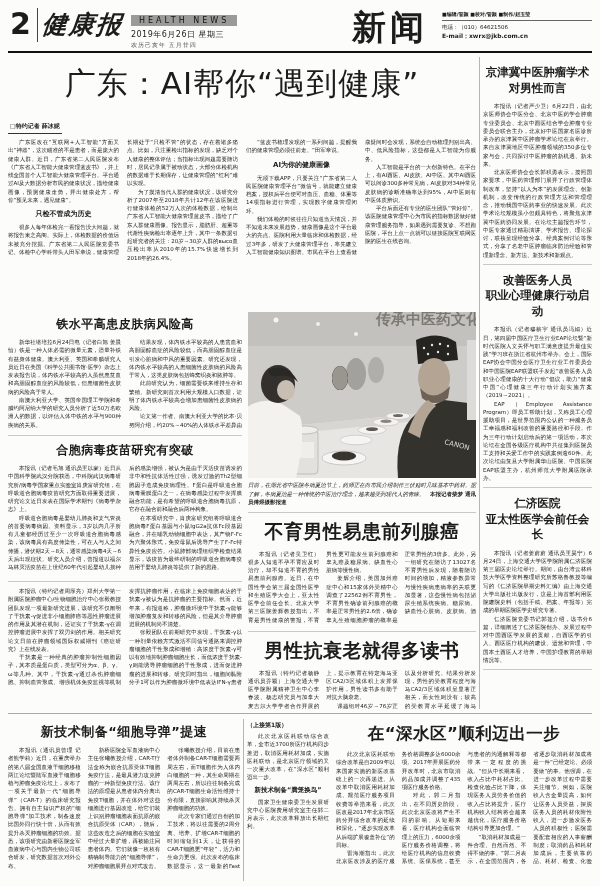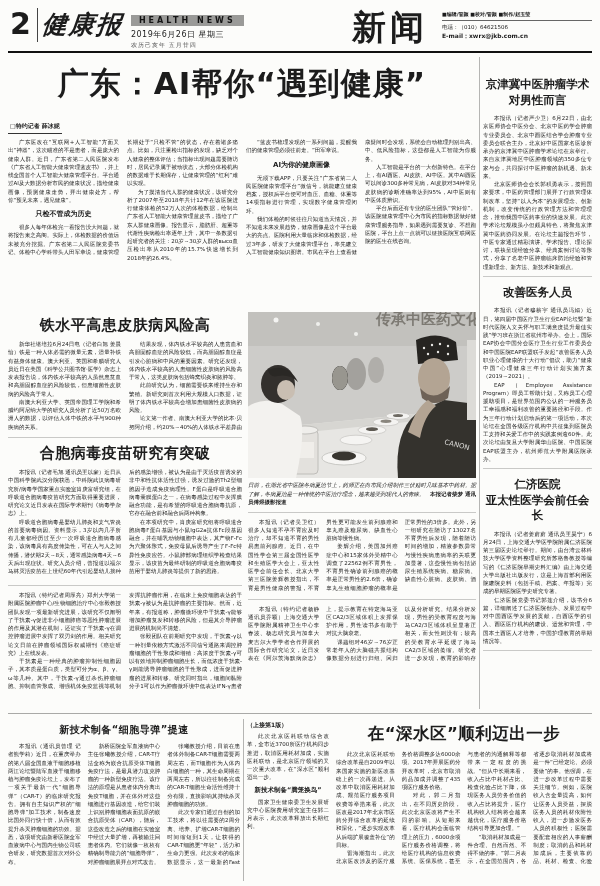--- a/index.html
+++ b/index.html
@@ -9,46 +9,46 @@
     width:600px; height:886px; margin:0 auto; background:#fcfcfa;
     color:#1c1c1c; overflow:hidden; padding:5px 8px 4px; position:relative;
   }
   
   .masthead { display:flex; align-items:flex-start; border-bottom:2.5px solid #111; padding-bottom:4px; height:48px; }
   .pagenum { font-size:30px; font-weight:900; line-height:38px; padding:0 6px 0 2px; }
   .mast-div { width:1px; background:#444; height:34px; margin:3px 4px 0 0; }
   .logo { font-family:"DejaVu Serif","Liberation Serif",serif; font-style:italic; font-weight:bold;
           font-size:25px; line-height:40px; letter-spacing:2px; transform:skewX(-6deg); white-space:nowrap; }
   .mast-mid { margin-left:8px; padding-top:3px; }
-  .en-badge { display:inline-block; background:#9a9a98; color:#151515; font-weight:bold; font-size:8px;
+  .en-badge { display:inline-block; background:#9a9a98; color:#151515; font-weight:normal; font-size:8px;
               letter-spacing:3px; padding:1px 8px; }
   .mast-date { font-size:8px; font-weight:normal; margin-top:2px; letter-spacing:.5px; }
   .mast-lunar { font-size:6px; color:#555; margin-top:1px; letter-spacing:1px; }
   .section-title { font-size:34px; font-weight:900; letter-spacing:4px; margin:2px 0 0 auto; line-height:40px; }
   .credits { width:150px; margin-left:14px; padding-top:6px; }
   .credits .line1 { font-size:5px; font-weight:bold; border-bottom:.5px solid #666; padding-bottom:3px; white-space:nowrap; }
   .credits .line2 { font-size:5.5px; margin-top:3px; }
   .credits .line3 { font-size:6px; font-weight:bold; margin-top:1px; }
   
   .content { display:flex; height:656px; overflow:hidden; }
   .left-main { width:468px; }
   .vrule { width:1px; background:#b5b5b3; margin:4px 3px 0; }
-  .rail { flex:1; padding-top:16px; overflow:hidden; }
-  
-  .lead-headline { text-align:center; font-size:31px; font-weight:700; letter-spacing:1px; margin:10px 0 8px; }
+  .rail { flex:1; padding-top:4px; overflow:hidden; }
+  
+  .lead-headline { text-align:center; font-size:31px; font-weight:400; letter-spacing:1px; margin:10px 0 8px; }
   .lead-byline { font-size:6px; font-weight:bold; display:inline-block; border-bottom:1px solid #333; padding:0 2px 2px; margin-bottom:4px; }
   .lead-body { column-count:4; column-gap:8px; height:166px; overflow:hidden; }
   p.bp { font-size:5.5px; line-height:1.5; text-align:justify; text-indent:2em; color:#222; }
   .subhead { font-size:7px; font-weight:900; text-align:center; margin:5px 0 4px; }
   
   .mid-row { display:flex; margin-top:6px; }
   .col-left { width:234px; }
   .col-right { width:228px; margin-left:6px; }
   .art-hl { text-align:center; font-weight:900; margin:6px 0 5px; letter-spacing:.5px; }
-  .hl17 { font-size:15px; } .hl15 { font-size:15px; } .hl19 { font-size:19px; } .hl14 { font-size:10px; } .hl16 { font-size:16.5px; }
+  .hl17 { font-size:12px; } .hl15 { font-size:15px; } .hl19 { font-size:19px; } .hl14 { font-size:13px; } .hl16 { font-size:16.5px; }
   .cols2 { column-count:2; column-gap:8px; overflow:hidden; }
   .cols3 { column-count:3; column-gap:7px; overflow:hidden; }
   .cols4 { column-count:4; column-gap:7px; overflow:hidden; }
   .h-iron { height:92px; } .h-rsv { height:112px; } .h-ifn { height:104px; }
   .h-inf { height:76px; } .h-read { height:58px; }
   .art-sep { border:none; border-top:1px solid #c9c9c7; margin:5px 0; }
   
   .photo-wrap { margin-top:2px; }
   .photo-svg { display:block; width:228px; height:166px; background:#cfcecb; }
   .caption { font-size:5.5px; line-height:1.55; text-align:justify; font-style:italic; margin-top:3px; color:#222; }
@@ -191,48 +191,50 @@
               <ellipse cx="186" cy="66" rx="16" ry="20" fill="#b3a493"></ellipse>
               <path d="M172,76 Q186,92 202,74 L200,86 Q186,96 174,86 Z" fill="#6e6257"></path>
               <path d="M160,120 Q168,96 180,88 L188,94 Q176,104 172,126 Z" fill="#b3a493"></path>
               <text x="196" y="132" font-size="7" fill="#dddcd9" transform="rotate(14 196 132)">CANON</text>
               <rect x="219" y="28" width="9" height="80" fill="#dcdbd7"></rect>
             </svg>
             <p class="caption"><span>日前，在湖北省中医院冬病夏治节上，药师正在向市民介绍制作三伏贴时几味基本中药材。据了解，冬病夏治是一种传统的中医治疗理念，越来越受到现代人的青睐。</span>　<b>本报记者柴梦 通讯员傅煜摄影报道</b></p>
           </div>
           <hr class="art-sep">
           <section>
+            <h2 class="art-hl hl19">不育男性易患前列腺癌</h2>
             <div class="cols3 h-inf">
               <p class="bp">本报讯（记者吴卫红）很多人知道不孕不育应及时治疗，却不知道不育的男性易患前列腺癌。近日，在中国性学会第三届全国性医学和生殖医学大会上，亚太性医学会前任会长、北京大学第三医院姜辉教授指出，不育是男性健康的警报，不育男性更可能发生前列腺癌和睾丸癌及糖尿病、缺血性心脏病等慢性病。</p>
               <p class="bp">姜辉介绍，美国加州癌症中心和15家体外受精中心调查了22562例不育男性，不育男性确诊前列腺癌的概率是正常男性的2.6倍，确诊睾丸生殖细胞肿瘤的概率是正常男性的3倍多。此外，另一组研究在随访了13027名不育男性后发现，随着随访时间的增加，精液参数异常与慢性疾病患病率的关联更加显著，这些慢性病包括泌尿生殖系统疾病、糖尿病、缺血性心脏病、皮肤病、酒精滥用等，且精液参数异常者住院率也明显增加。</p>
 
             </div>
           </section>
           <hr class="art-sep">
           <section>
+            <h2 class="art-hl hl19">男性抗衰老就得多读书</h2>
             <div class="cols3 h-read">
               <p class="bp">本报讯（特约记者杨静 通讯员乔颖）上海交通大学医学院附属精神卫生中心李春波、杨志研究员与加拿大麦吉尔大学学者合作开展的国际合作研究论文，近日发表在《阿尔茨海默病杂志》上，提示教育在特定海马亚区CA2/3区域体积上发挥保护作用，男性读书多有助于对抗大脑衰老。</p>
               <p class="bp">课题组对46岁～76岁正常老年人的大脑磁共振结构像数据分别进行归组、回归以及分析研究。结果分析发现，男性的受教育程度与海马CA2/3区域体积呈显著正相关，而女性则没有；较高的受教育水平延缓了海马CA2/3区域的萎缩。研究者进一步发现，教育的影响存在性别差异，对男性而言，早年接受教育的时间对晚年大脑起着关键保护作用。这也从医学大数据角度印证了在大脑发育过程中，人类文化交流发挥的重要作用。专家指出，至于受教育为何没能在女性群体中形成大脑萎缩的显著保护机制，还需要更多的探索。</p>
             </div>
           </section>
         </div>
       </div>
     </div>
 
     <div class="vrule"></div>
 
     <aside class="rail">
       <section>
         <h2 class="rail-hl"><span>京津冀中医肿瘤学术</span><br><span>对男性而言</span></h2>
         <p class="bp">本报讯（记者严少卫）6月22日，由北京医师协会中医分会、北京中医药学会肿瘤专业委员会、北京中西医结合学会肿瘤专业委员会联合主办，北京好中医国家名医诊所承办的京津冀中医肿瘤学术论坛在京举行。来自京津冀地区中医肿瘤领域的350多位专家与会，共同探讨中医肿瘤的新机遇、新未来。</p>
         <p class="bp">北京医师协会会长郭积勇表示，按照国家要求，中医药管理部门展开了行政管理体制改革，坚持“以人为本”的发展理念、创新机制，改变传统的行政管理方法和管理理念，推动我国中医药事业的快速发展。此次学术论坛规模虽小但颇具特色，将聚焦京津冀中医药协同发展。在论坛主题报告环节，中医专家通过精彩演讲、学术报告、理论探讨，联袂呈现经验分享、经典案例讨论等形式，分享了名老中医肿瘤临床防治经验和管理新理念、新方法、新技术和新观点。</p>
       </section>
       <hr class="art-sep">
       <section>
-        <h2 class="rail-hl"><span>改善医务人员</span><br></h2>
+        <h2 class="rail-hl"><span>改善医务人员</span><br><span>职业心理健康行动启动</span></h2>
         <p class="bp">本报讯（记者穆薪宇 通讯员冯娟）近日，第四届中国医疗卫生行业EAP论坛暨“新时代医院人文关怀与职工满意度提升最佳实践”学习班在浙江省杭州市举办。会上，国际EAP协会中国分会医疗卫生行业工作委员会和中国医院EAP联盟联手发起“改善医务人员职业心理健康的十大行动”倡议，助力“健康中国”心理健康三年行动计划实施方案（2019～2021）。</p>
         <p class="bp">EAP（Employee Assistance Program）即员工帮助计划，又称员工心理援助项目，是世界范围内公认的一种服务员工幸福感和福利改善的重要路径和手段。作为三年行动计划启动后的第一项活动，本次论坛在全国各级医疗机构中共征集到医院员工支持和关爱工作中的实践案例逾60件。此次论坛由复旦大学附属华山医院、中国医院EAP联盟主办，杭州师范大学附属医院承办。</p>
       </section>
       <hr class="art-sep">
       <section>
         <h2 class="rail-hl"><span>仁济医院</span><br><span>亚太性医学会前任会长</span></h2>
         <p class="bp">本报讯（记者姜蔚蔚 通讯员王昊宁）6月24日，上海交通大学医学院附属仁济医院第三届医史论坛举行。期间，由台湾云林科技大学医学资料整理研究所苏格鲁教授等编写的《仁济医院早期史料汇编》由上海交通大学出版社出版发行，这是上海首部利用医院建院史料（包括手稿、档案、年报等）完成的早期医院医学史研究专著。</p>
         <p class="bp">仁济医院党委书记郭莲介绍，该书分6篇，详细阐述了仁济医院创办、发展过程中对中国西医学发展的贡献，自西医学的引入、西医医疗机构的建设、运营和管理，中国本土西医人才培养，中国护理教育的早期情况等。</p>
       </section>
       <hr class="art-sep">

